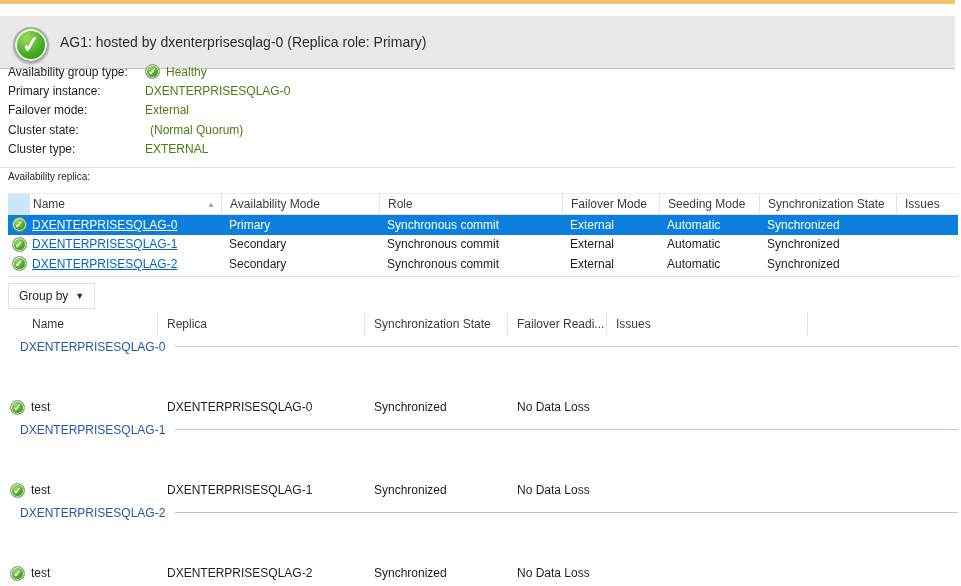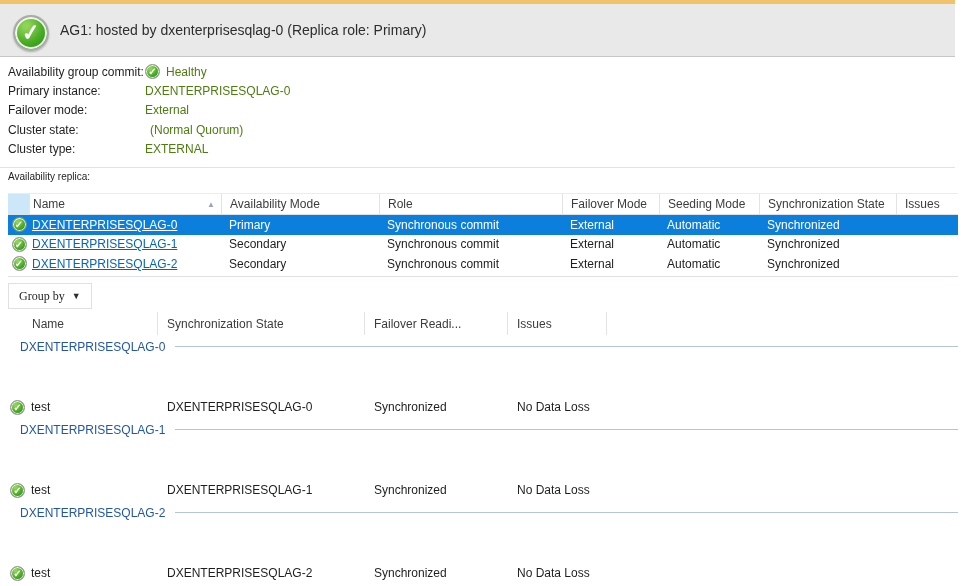--- a/index.html
+++ b/index.html
@@ -2,21 +2,21 @@
 <html><head>
 <meta charset="utf-8">
 <style>
   * { margin:0; padding:0; box-sizing:border-box; }
   html,body { background:#fff; }
   body { font-family:"Liberation Sans", sans-serif; color:#1e1e1e; }
   .stage { position:relative; width:961px; height:586px; background:#fff; overflow:hidden; }
 
   
   .top-stripe { position:absolute; left:0; top:0; width:955px; height:4px; background:#f2c26b; }
-  .banner { position:absolute; left:0; top:4px; width:955px; height:53px; background:#e9e9e9;
+  .banner { position:absolute; left:0; top:16px; width:955px; height:53px; background:#e9e9e9;
             border-bottom:1px solid #c6c6c6; display:flex; align-items:center; }
   .banner-title { margin-left:60px; font-size:14px; color:#2d2d2d; }
 
   
   .chk { width:15px; height:15px; border-radius:50%; flex:none; position:relative;
          background:radial-gradient(circle at 35% 28%, #8fd457 8%, #47aa23 55%, #1f8c12);
          border:1px solid #8f8f8f; box-shadow:inset 0 0 0 1px rgba(255,255,255,.85); }
   .chk::after { content:"✓"; position:absolute; inset:0; display:flex; align-items:center;
                 justify-content:center; color:#fff; font-size:10px; font-weight:bold; }
   .chk-lg { position:absolute; left:13px; top:11px; width:36px; height:36px;
@@ -47,21 +47,21 @@
   .t1-row > div { display:flex; align-items:center; height:100%; padding-left:7px; overflow:hidden; white-space:nowrap; }
   .t1-row .iconcell { justify-content:center; padding-left:0; }
   .t1-row .namecell { padding-left:2px; }
   .t1-row a { color:#0563c1; text-decoration:underline; }
   .t1-row.selected { background:#0c7fdd; color:#fff; }
   .t1-row.selected a { color:#fff; }
   .sep2 { position:absolute; left:8px; top:276px; width:950px; height:1px; background:#dce2e9; }
 
   
   .groupby { position:absolute; left:8px; top:283px; height:26px; padding:0 10px; display:flex;
-             align-items:center; gap:7px; font-size:12px; background:#fff; border:1px solid #e0e0e0; cursor:default;font-family:Liberation Serif, serif; }
+             align-items:center; gap:7px; font-size:12px; background:#fff; border:1px solid #e0e0e0; cursor:default; }
   .caret { font-size:9px; color:#2d2d2d; }
 
   
   .t2 { position:absolute; left:8px; top:312px; width:950px; font-size:12px; }
   .t2-grid { display:grid; grid-template-columns:150px 207px 143px 99px 201px 1fr; }
   .t2-head { height:23px; color:#3c3c3c; }
   .t2-head > div { display:flex; align-items:center; border-right:1px solid #e3e3e3; padding-left:9px; }
   .t2-head > div:last-child { border-right:none; }
   .t2-head .namecol { padding-left:24px; }
   .g-head { height:21px; display:flex; align-items:center; margin-top:1px; }
@@ -77,21 +77,21 @@
 <div class="stage">
 
   <div class="top-stripe"></div>
   <div class="banner">
     <span class="chk chk-lg"></span>
     <span class="banner-title">AG1: hosted by dxenterprisesqlag-0 (Replica role: Primary)</span>
   </div>
 
   <div class="details">
     <div class="d-row">
-      <span class="d-label">Availability group commit:</span>
+      <span class="d-label">Availability group type:</span>
       <span class="chk"></span>
       <span class="d-val">Healthy</span>
     </div>
     <div class="d-row">
       <span class="d-label">Primary instance:</span>
       <span class="d-val">DXENTERPRISESQLAG-0</span>
     </div>
     <div class="d-row">
       <span class="d-label">Failover mode:</span>
       <span class="d-val">External</span>
@@ -188,20 +188,23 @@
     <span>Group by</span>
     <span class="caret">▼</span>
   </div>
 
   <div class="t2">
     <div class="t2-grid t2-head">
       <div class="namecol">
           <span>Name</span>
         </div>
       <div>
+          <span>Replica</span>
+        </div>
+      <div>
           <span>Synchronization State</span>
         </div>
       <div>
           <span>Failover Readi...</span>
         </div>
       <div>
           <span>Issues</span>
         </div>
       <div></div>
     </div>

